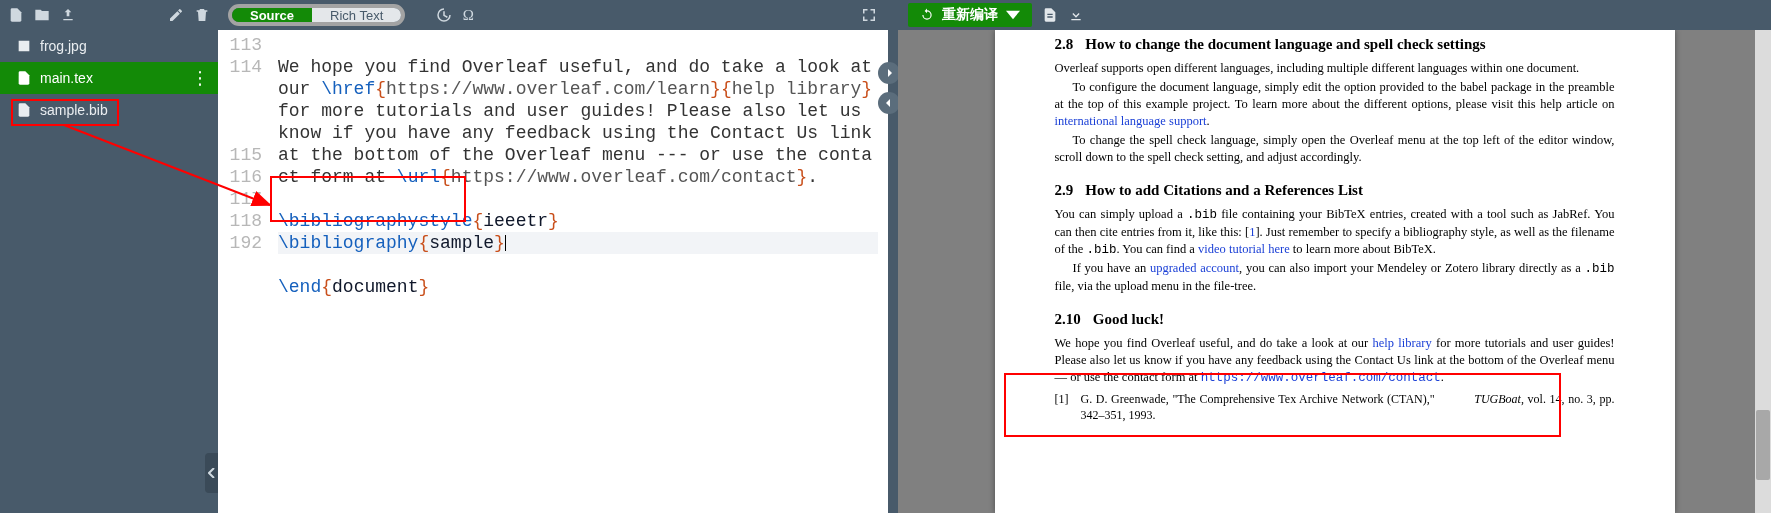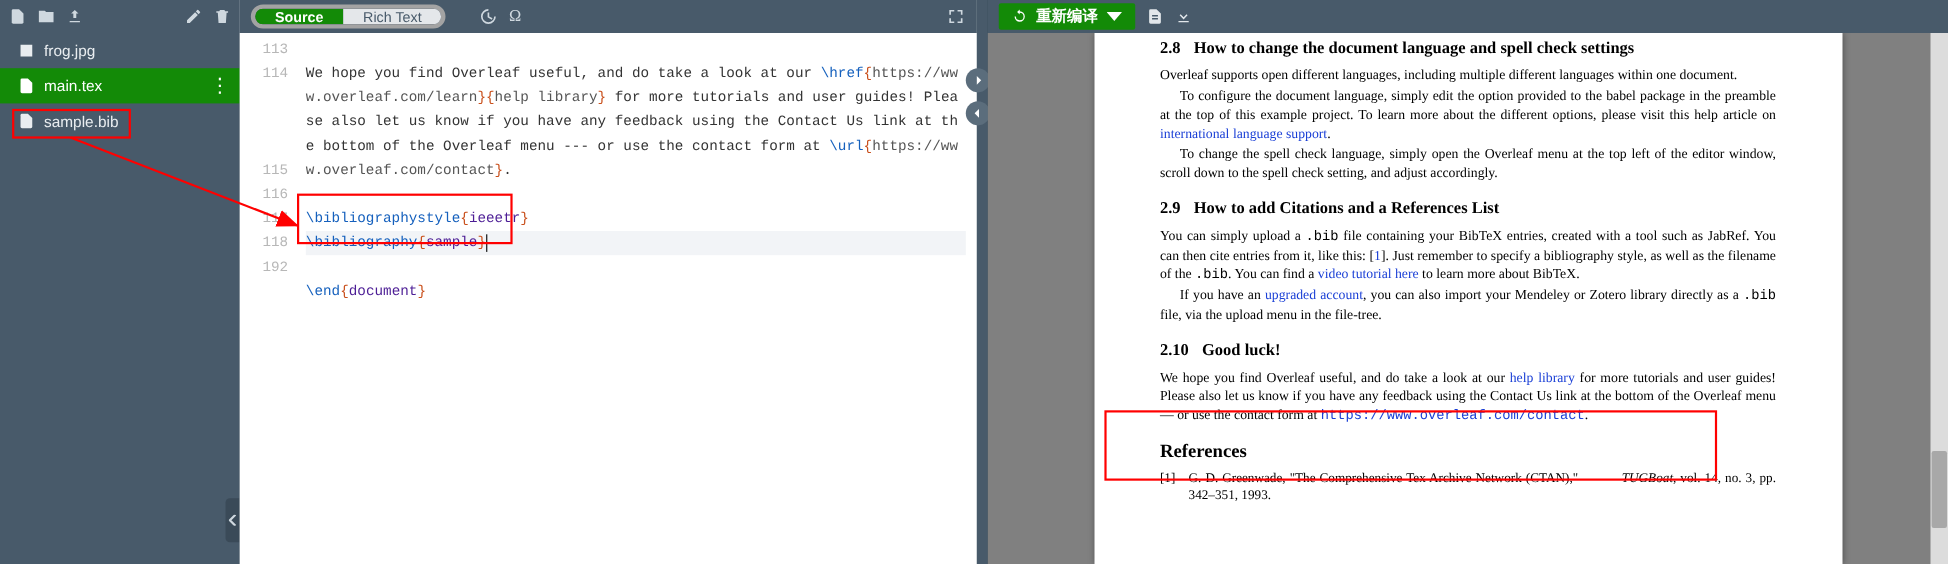--- a/index.html
+++ b/index.html
@@ -32,31 +32,31 @@
   
   .editor-panel { flex: 0 0 670px; background: #fff; display: flex; flex-direction: column; position: relative; }
   .editor-toolbar { height: 30px; background: #485a6a; display: flex; align-items: center; padding: 0 10px; gap: 6px; }
   .seg { display: flex; border-radius: 12px; overflow: hidden; border: 4px solid #a3a3a3; height: 22px; }
   .seg button { border: none; padding: 0 18px; font-size: 13px; cursor: pointer; height: 100%; background: #e4e7ea; color: #485a6a; }
   .seg button.on { background: #138a07; color: #fff; font-weight: 600; }
   .seg-div { width: 18px; }
   .tb-ico { color: #cfd8df; cursor: pointer; width: 18px; height: 18px; display: inline-flex; align-items: center; justify-content: center; }
   .tb-spacer { flex: 1; }
   
-  .editor-area { flex: 1; display: flex; overflow: hidden; font-family: "Consolas","Menlo","Courier New",monospace; font-size: 13px; line-height: 22px; background: #fff; }
+  .editor-area { flex: 1; display: flex; overflow: hidden; font-family: "Consolas","Menlo","Courier New",monospace; font-size: 18px; line-height: 22px; background: #fff; }
   .gutter { width: 52px; background: #fff; color: #b7b7b7; text-align: right; padding: 4px 8px 0 0; user-select: none; }
   .gutter div { height: 22px; }
   .code { flex: 1; padding: 4px 10px 0 8px; white-space: pre-wrap; word-break: break-all; color: #333; position: relative; }
   .code-line { min-height: 22px; }
   .hl-line { background: #f2f4f7; }
   .tok-cmd { color: #1560bd; }
   .tok-param { color: #555; }
   .tok-brace { color: #c94f1b; }
   .tok-url { color: #555; }
-  .tok-arg { color: #4c1d95; }
+  .tok-arg { color: #0f172a; }
   .cursor { display:inline-block; width:1px; height:16px; background:#000; vertical-align:middle; }
   
   
   .pane-splitter { width: 10px; background: #485a6a; position: relative; }
   .splitter-btn { position: absolute; left: -10px; width: 22px; height: 22px; border-radius: 50%; background: #5b6d7c; color: #fff; display: flex; align-items: center; justify-content: center; cursor: pointer; }
   #sp1 { top: 62px; } #sp2 { top: 92px; }
   
   
   .pdf-panel { flex: 1; background: #485a6a; display: flex; flex-direction: column; position: relative; }
   .pdf-toolbar { height: 30px; display: flex; align-items: center; gap: 10px; padding: 12px 10px; background: #485a6a; }
@@ -229,21 +229,20 @@
       <p class="indent"><span>To configure the document language, simply edit the option provided to the babel package in the preamble at the top of this example project. To learn more about the different options, please visit this help article on </span><a>international language support</a><span>.</span></p>
       <p class="indent">To change the spell check language, simply open the Overleaf menu at the top left of the editor window, scroll down to the spell check setting, and adjust accordingly.</p>
 
       <h3><span class="secno">2.9</span><span>How to add Citations and a References List</span></h3>
       <p><span>You can simply upload a </span><span class="tt">.bib</span><span> file containing your BibTeX entries, created with a tool such as JabRef. You can then cite entries from it, like this: [</span><a>1</a><span>]. Just remember to specify a bibliography style, as well as the filename of the </span><span class="tt">.bib</span><span>. You can find a </span><a>video tutorial here</a><span> to learn more about BibTeX.</span></p>
       <p class="indent"><span>If you have an </span><a>upgraded account</a><span>, you can also import your Mendeley or Zotero library directly as a </span><span class="tt">.bib</span><span> file, via the upload menu in the file-tree.</span></p>
 
       <h3><span class="secno">2.10</span><span>Good luck!</span></h3>
       <p><span>We hope you find Overleaf useful, and do take a look at our </span><a>help library</a><span> for more tutorials and user guides! Please also let us know if you have any feedback using the Contact Us link at the bottom of the Overleaf menu — or use the contact form at </span><a class="tt">https://www.overleaf.com/contact</a><span>.</span></p>
 
-      <div class="refhead">References</div>
       <div id="refs">
           <div class="refitem">
             <div class="num">[1]</div>
             <div class="body">G. D. Greenwade, "The Comprehensive Tex Archive Network (CTAN)," <em>TUGBoat</em>, vol. 14, no. 3, pp. 342–351, 1993.</div>
           </div>
         </div>
     </div>
   </div>
   <div class="scrollbar-placeholder">
       <div class="scrollbar-thumb"></div>

